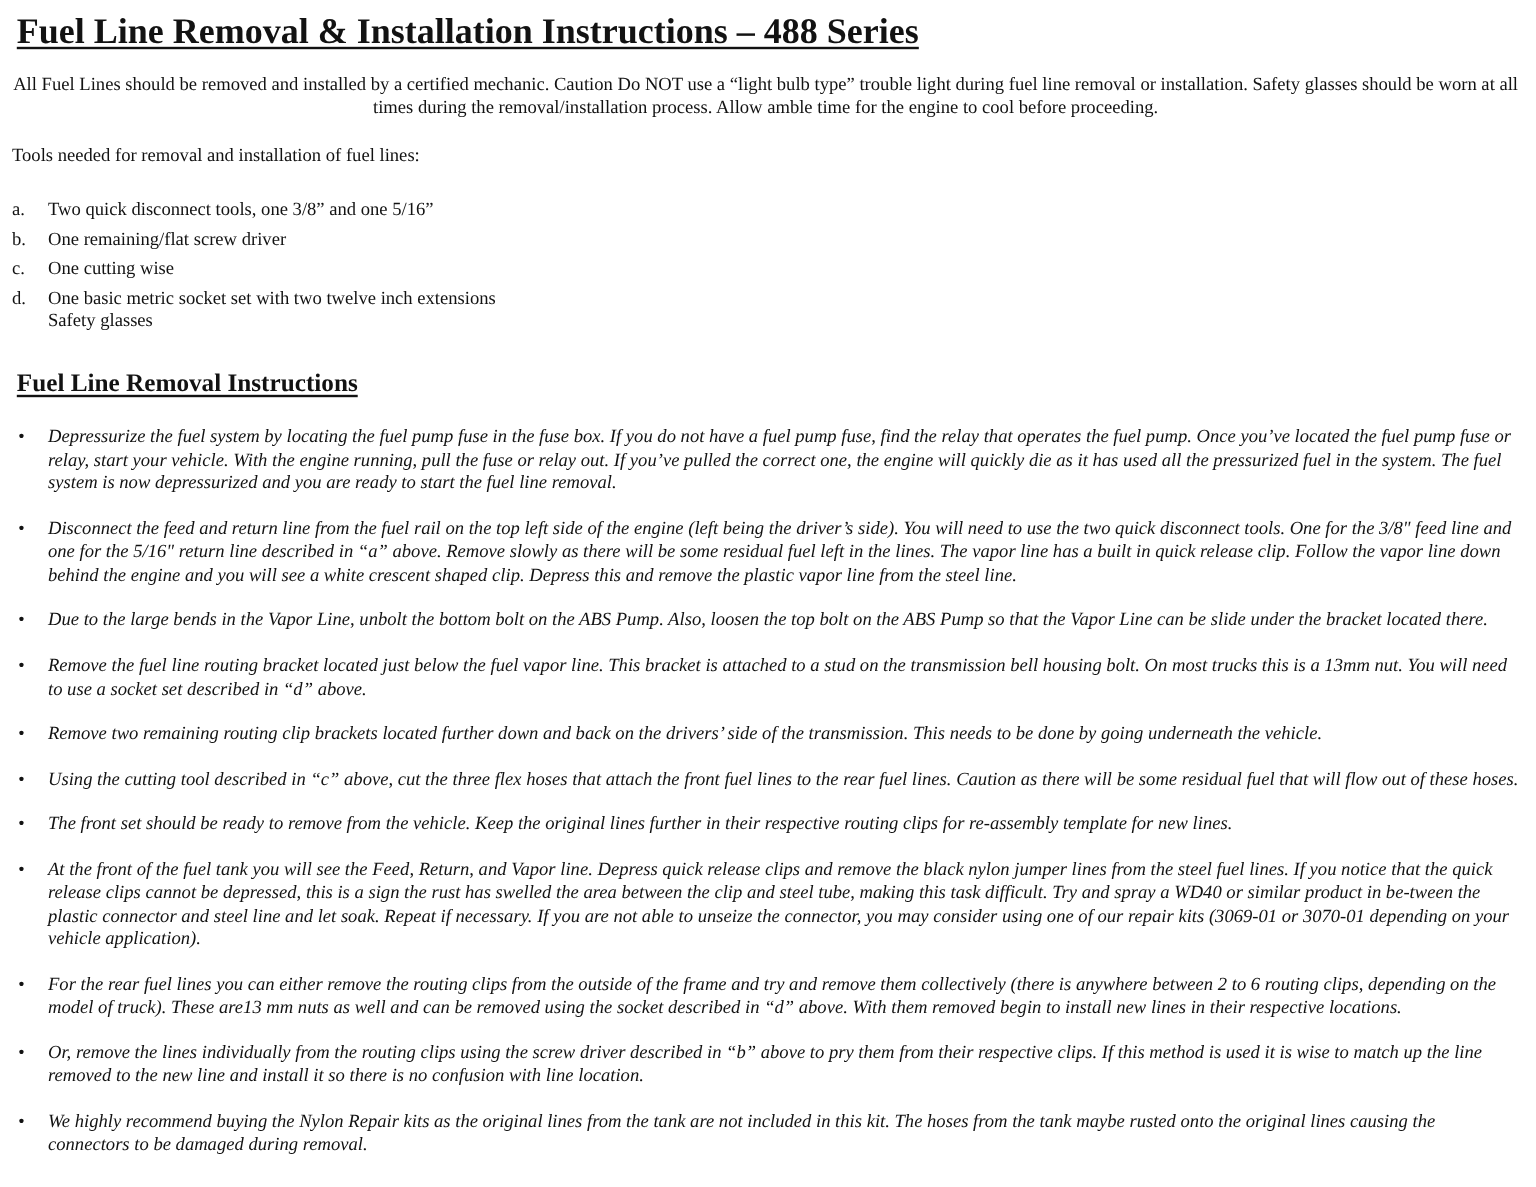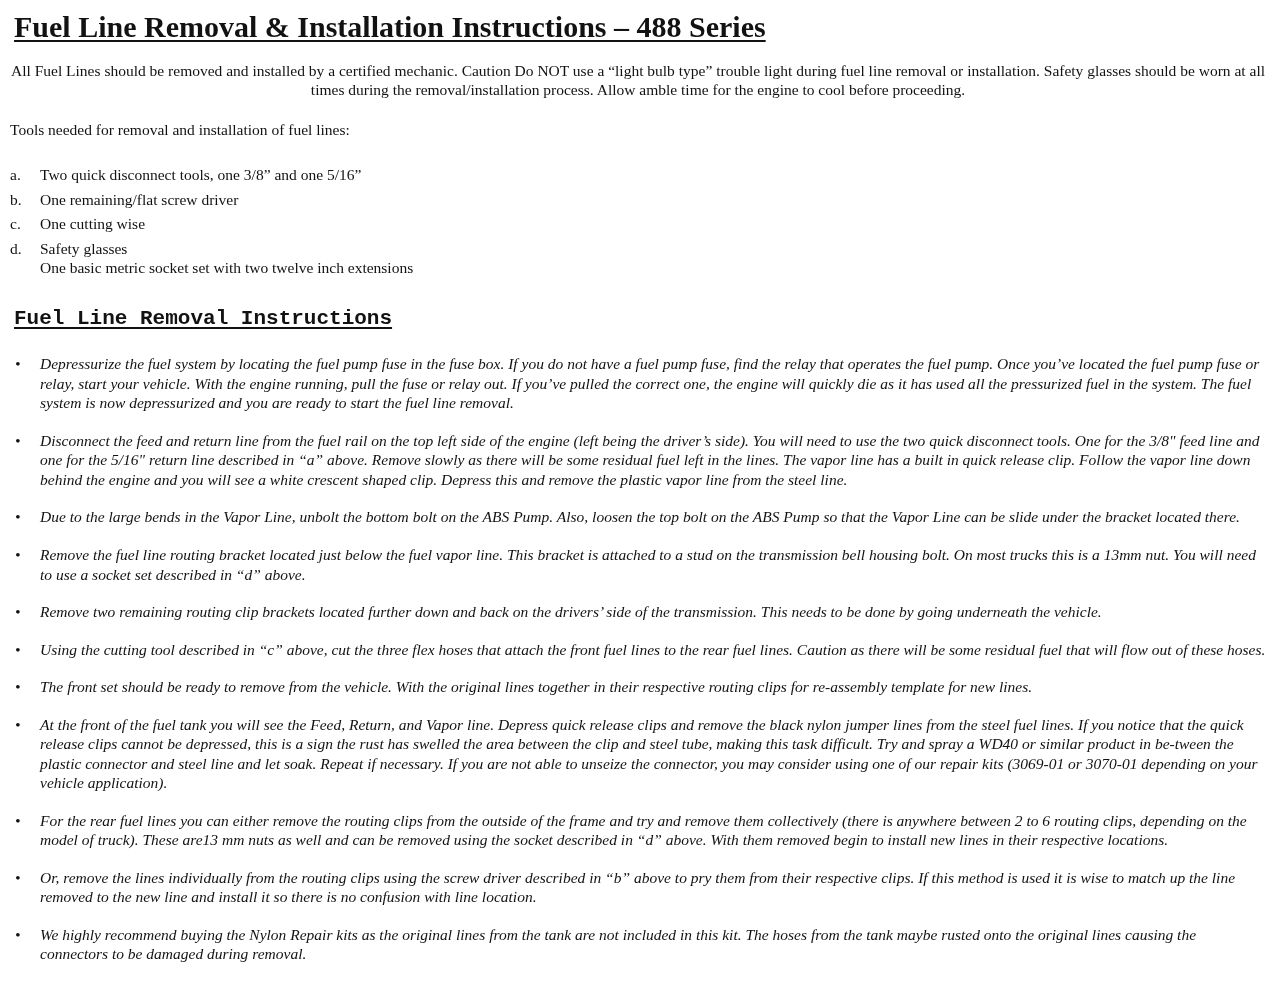--- a/index.html
+++ b/index.html
@@ -28,21 +28,20 @@
   .tools-list li { display: flex; margin-bottom: 5px; }
   .tools-list .marker { flex: none; width: 30px; }
   .tools-list .item-body { flex: 1; }
   .section-heading {
     font-size: 21px;
     font-weight: bold;
     margin: 28px 0 22px 4px;
     text-decoration: underline;
     text-decoration-thickness: 2px;
     text-underline-offset: 3px;
-    font-family: Liberation Mono, monospace;
   }
   .bullet-list { list-style: none; margin: 0; padding: 0; }
   .bullet-list li {
     position: relative;
     padding-left: 30px;
     margin-bottom: 18px;
     font-style: italic;
   }
   .bullet-list li::before {
     content: "\2022";
@@ -71,35 +70,35 @@
       <span class="marker">b.</span>
       <span class="item-body">One remaining/flat screw driver</span>
     </li>
     <li>
       <span class="marker">c.</span>
       <span class="item-body">One cutting wise</span>
     </li>
     <li>
       <span class="marker">d.</span>
       <span class="item-body">
+        <span style="display:block;">One basic metric socket set with two twelve inch extensions</span>
         <span style="display:block;">Safety glasses</span>
-        <span style="display:block;">One basic metric socket set with two twelve inch extensions</span>
       </span>
     </li>
   </ol>
 
   <h2 class="section-heading">Fuel Line Removal Instructions</h2>
 
   <ul class="bullet-list">
     <li>Depressurize the fuel system by locating the fuel pump fuse in the fuse box. If you do not have a fuel pump fuse, find the relay that operates the fuel pump. Once you’ve located the fuel pump fuse or relay, start your vehicle. With the engine running, pull the fuse or relay out. If you’ve pulled the correct one, the engine will quickly die as it has used all the pressurized fuel in the system. The fuel system is now depressurized and you are ready to start the fuel line removal.</li>
     <li>Disconnect the feed and return line from the fuel rail on the top left side of the engine (left being the driver’s side). You will need to use the two quick disconnect tools. One for the 3/8" feed line and one for the 5/16" return line described in “a” above. Remove slowly as there will be some residual fuel left in the lines. The vapor line has a built in quick release clip. Follow the vapor line down behind the engine and you will see a white crescent shaped clip. Depress this and remove the plastic vapor line from the steel line.</li>
     <li>Due to the large bends in the Vapor Line, unbolt the bottom bolt on the ABS Pump. Also, loosen the top bolt on the ABS Pump so that the Vapor Line can be slide under the bracket located there.</li>
     <li>Remove the fuel line routing bracket located just below the fuel vapor line. This bracket is attached to a stud on the transmission bell housing bolt. On most trucks this is a 13mm nut. You will need to use a socket set described in “d” above.</li>
     <li>Remove two remaining routing clip brackets located further down and back on the drivers’ side of the transmission. This needs to be done by going underneath the vehicle.</li>
     <li>Using the cutting tool described in “c” above, cut the three flex hoses that attach the front fuel lines to the rear fuel lines. Caution as there will be some residual fuel that will flow out of these hoses.</li>
-    <li>The front set should be ready to remove from the vehicle. With the original lines together in their respective routing clips for re-assembly template for new lines.</li>
+    <li>The front set should be ready to remove from the vehicle. Keep the original lines further in their respective routing clips for re-assembly template for new lines.</li>
     <li>At the front of the fuel tank you will see the Feed, Return, and Vapor line. Depress quick release clips and remove the black nylon jumper lines from the steel fuel lines. If you notice that the quick release clips cannot be depressed, this is a sign the rust has swelled the area between the clip and steel tube, making this task difficult. Try and spray a WD40 or similar product in be-tween the plastic connector and steel line and let soak. Repeat if necessary. If you are not able to unseize the connector, you may consider using one of our repair kits (3069-01 or 3070-01 depending on your vehicle application).</li>
     <li>For the rear fuel lines you can either remove the routing clips from the outside of the frame and try and remove them collectively (there is anywhere between 2 to 6 routing clips, depending on the model of truck). These are13 mm nuts as well and can be removed using the socket described in “d” above. With them removed begin to install new lines in their respective locations.</li>
     <li>Or, remove the lines individually from the routing clips using the screw driver described in “b” above to pry them from their respective clips. If this method is used it is wise to match up the line removed to the new line and install it so there is no confusion with line location.</li>
     <li>We highly recommend buying the Nylon Repair kits as the original lines from the tank are not included in this kit. The hoses from the tank maybe rusted onto the original lines causing the connectors to be damaged during removal.</li>
   </ul>
 
 </div>
 
 </body></html>

